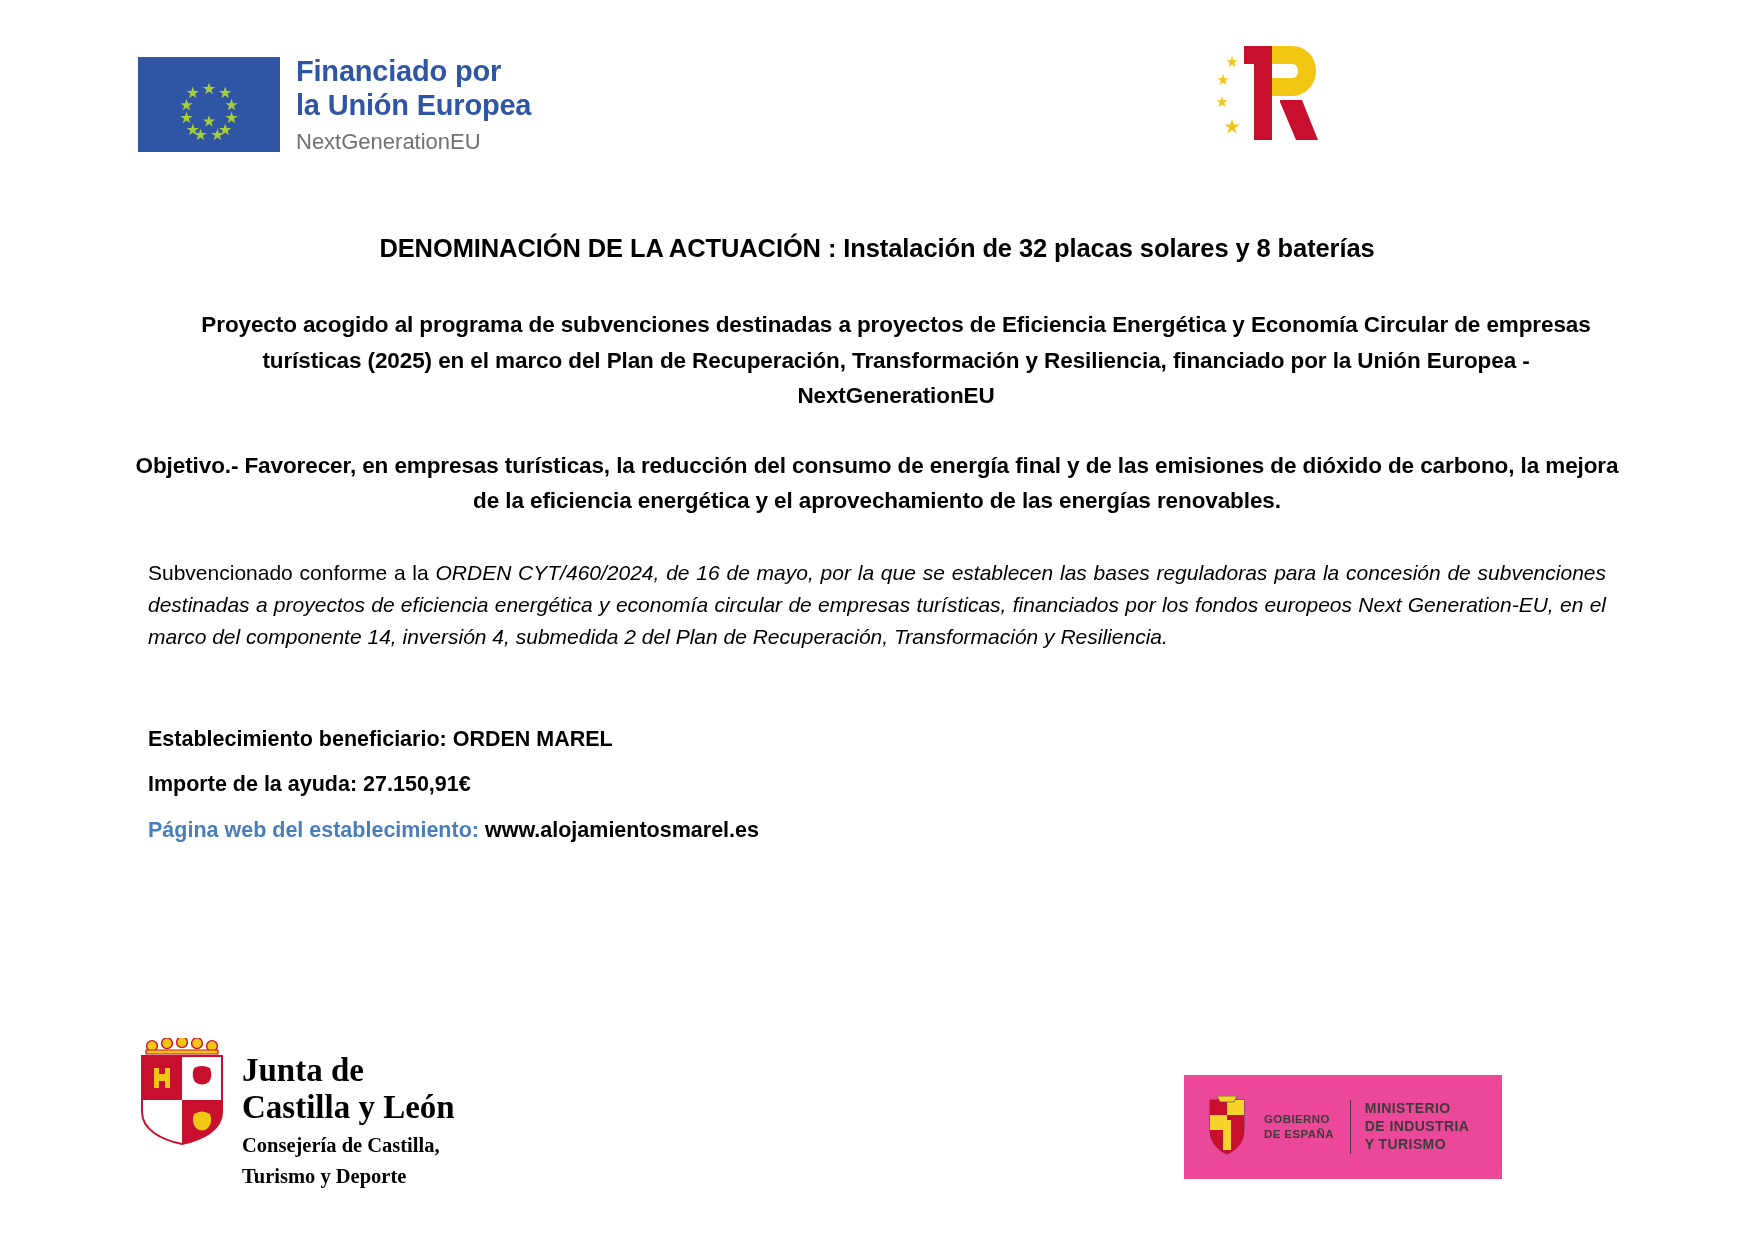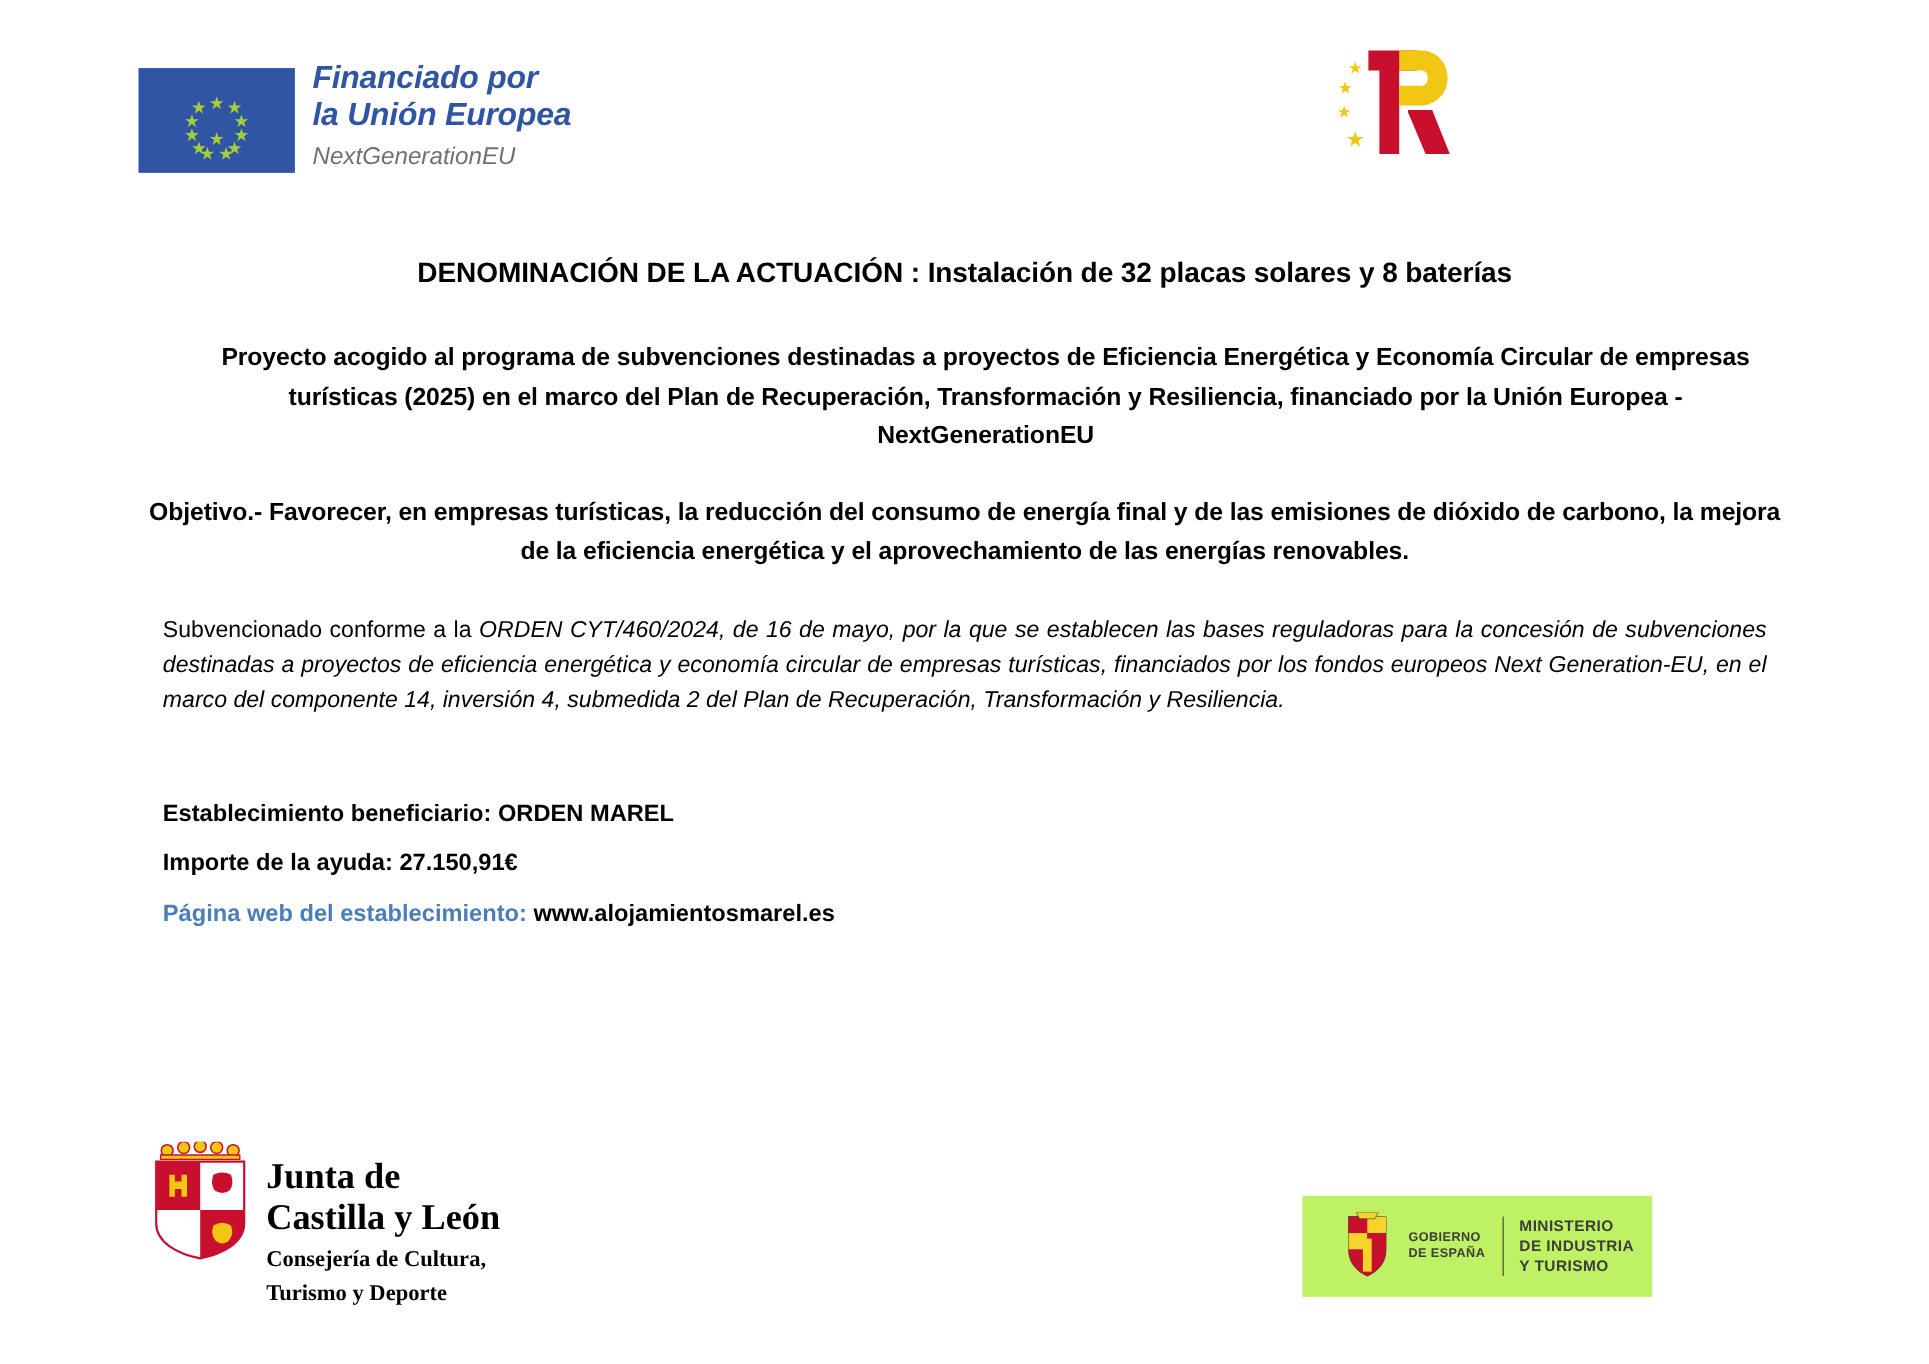--- a/index.html
+++ b/index.html
@@ -20,25 +20,24 @@
   
   .header {
     position: absolute;
     top: 0; left: 0; right: 0;
     height: 190px;
   }
 
   
   .eu-logo {
     position: absolute;
-    left: 126px;
+    left: 138px;
     top: 52px;
     display: flex;
-    align-items: flex-end;
-    font-style: italic;
+    align-items: center;
   }
   .eu-flag {
     width: 142px;
     height: 95px;
     background: #2f55a4;
     position: relative;
     flex: none;
   }
   .eu-flag svg { display: block; width: 100%; height: 100%; }
   .eu-text {
@@ -181,25 +180,24 @@
     margin-top: 7px;
     white-space: nowrap;
   }
 
   
   .gob {
     position: absolute;
     left: 1184px;
     bottom: 61px;
     width: 318px;
-    height: 92px;
-    background: #bef264;
+    height: 104px;
+    background: #ec4899;
     display: flex;
     align-items: center;
-    justify-content: center;
   }
   .gob-crest {
     width: 54px;
     height: 62px;
     margin-left: 16px;
     flex: none;
   }
   .gob-crest svg { display: block; width: 100%; height: 100%; }
   .gob-label {
     margin-left: 10px;
@@ -348,21 +346,21 @@
           <path d="M20 74 q9 -5 18 0 q3 9 -2 15 q-7 5 -14 0 q-5 -6 -2 -15 Z" opacity="0"></path>
         </g>
         <g fill="#ffffff">
           <path d="M18 76 h6 v6 h6 v-6 h6 v18 h-6 v-7 h-6 v7 h-6 Z" opacity="0"></path>
         </g>
       </svg>
     </div>
     <div class="jcyl-text">
       <div class="big">Junta de</div>
       <div class="big">Castilla y León</div>
-      <div class="small">Consejería de Cultura,</div>
+      <div class="small">Consejería de Castilla,</div>
       <div class="small">Turismo y Deporte</div>
     </div>
   </div>
 
   <div class="gob">
     <div class="gob-crest">
       <svg viewBox="0 0 54 62" xmlns="http://www.w3.org/2000/svg">
         <path d="M10 4 H44 V34 C44 48 34 55 27 58 C20 55 10 48 10 34 Z" fill="#c8102e" stroke="#3c3c3b" stroke-width="0.8"></path>
         <rect x="10" y="4" width="17" height="15" fill="#c8102e"></rect>
         <rect x="27" y="4" width="17" height="15" fill="#f5d52b"></rect>

